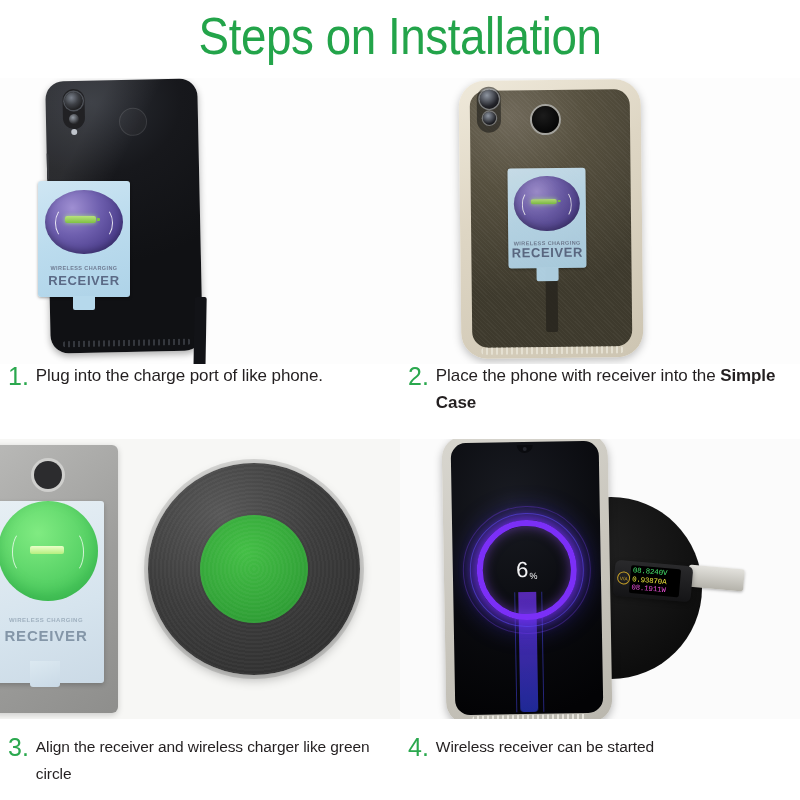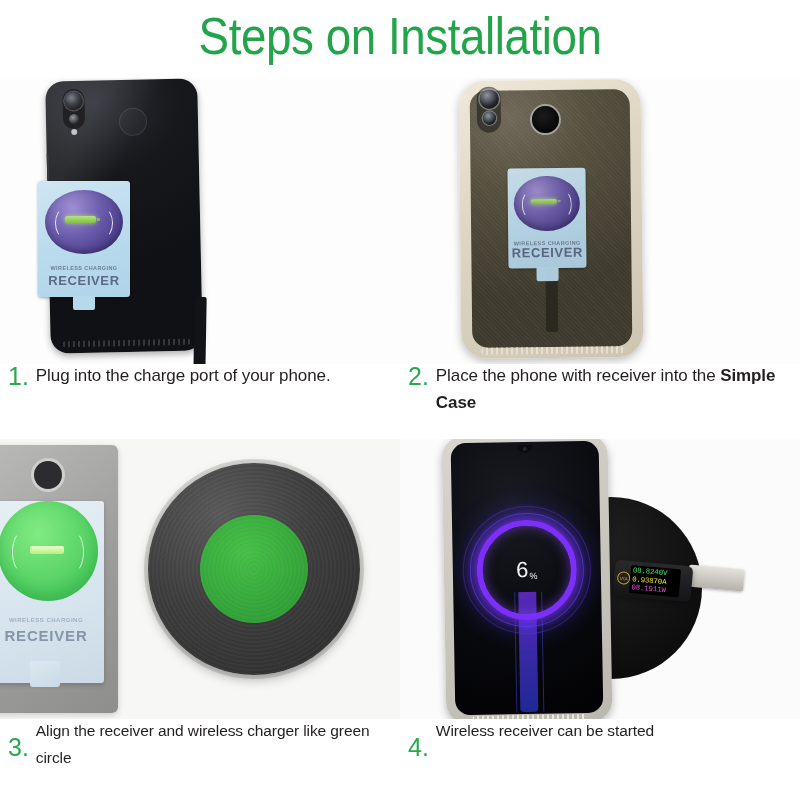--- a/index.html
+++ b/index.html
@@ -84,21 +84,21 @@
   }
   .cell-3 .step-num, .cell-4 .step-num { padding-top: 18px; }
 
   .step-text {
     font-size: 17px;
     line-height: 27px;
     color: #231f20;
     font-weight: 400;
     letter-spacing: -0.1px;
   }
-  .cell-3 .step-text, .cell-4 .step-text { font-size: 15.5px; }
+  .cell-3 .step-text, .cell-4 .step-text { font-size: 15.5px; margin-top: 16px; }
   .step-text b { font-weight: 700; }
 
   
   .ph1-bg { position:absolute; inset:0; background:#fdfdfd; }
   .ph1-phone {
     position: absolute;
     left: 48px; top: 2px;
     width: 152px; height: 272px;
     border-radius: 18px;
     background:
@@ -440,21 +440,21 @@
         <div class="recv-tab"></div>
       </div>
 
       <div class="ph1-ribbon"></div>
 
     </div>
 
     <div class="caption">
       <span class="step-num">1.</span>
       <span class="step-text">
-        <span>Plug into the charge port of your phone.</span>
+        <span>Plug into the charge port of like phone.</span>
       </span>
     </div>
   </div>
 
   <div class="cell cell-2">
     <div class="photo">
       <div class="ph1-bg"></div>
 
       <div class="ph2-case">
         <div class="ph2-inner"></div>

